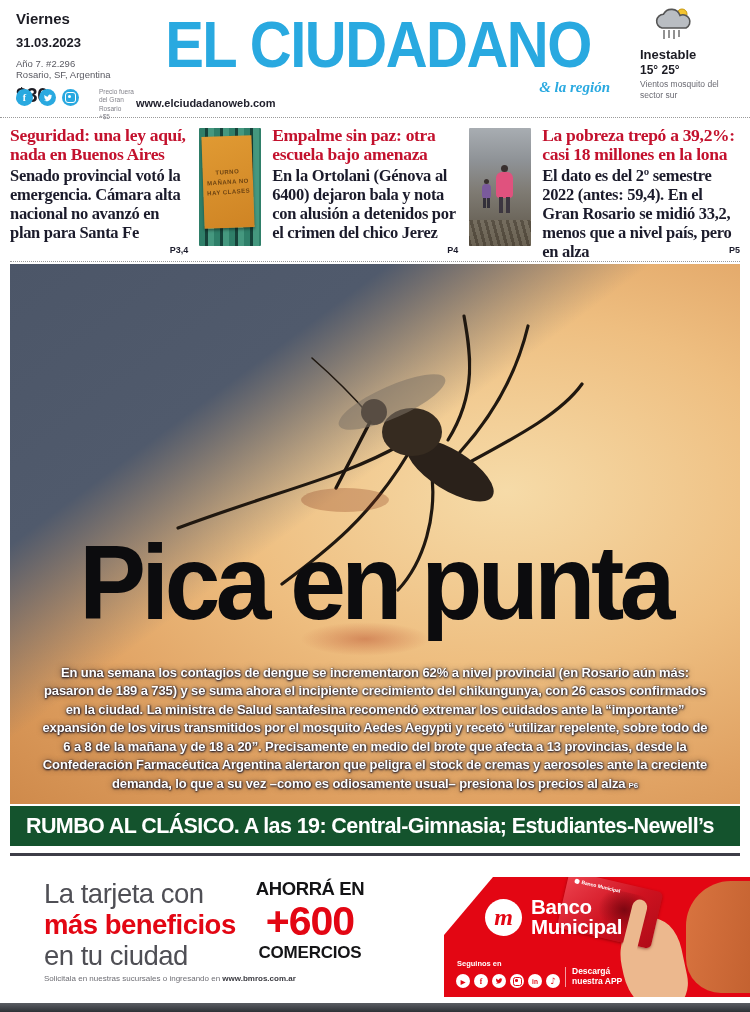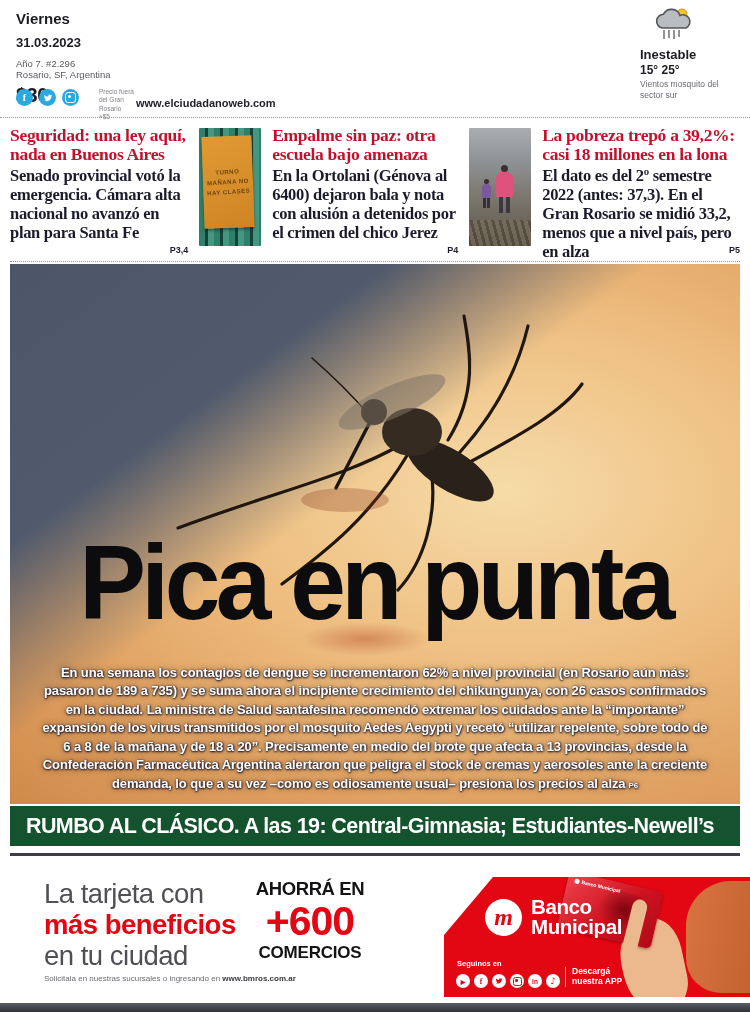--- a/index.html
+++ b/index.html
@@ -124,20 +124,24 @@
       <div class="soc">
         <svg width="10" height="10" viewBox="0 0 16 16">
             <path d="M15 3.8c-.5.2-1 .4-1.6.5.6-.4 1-.9 1.2-1.6-.5.3-1.1.6-1.8.7A2.8 2.8 0 0 0 8 5.4c0 .2 0 .4.1.6A8 8 0 0 1 2.3 3a2.8 2.8 0 0 0 .9 3.8c-.5 0-.9-.2-1.3-.4 0 1.4 1 2.5 2.2 2.8-.4.1-.8.1-1.2 0 .3 1.1 1.4 1.9 2.6 1.9A5.7 5.7 0 0 1 1.3 12 8 8 0 0 0 5.6 13.2c5.2 0 8-4.3 8-8v-.4c.5-.3 1-.8 1.4-1z" fill="#fff"></path>
           </svg>
       </div>
       <div class="soc">
           <span class="ig"></span>
         </div>
     </div>
 
+    <div class="masthead">
+      <div class="mast-title">EL CIUDADANO</div>
+      <span class="mast-tagline">&amp; la región</span>
+    </div>
     <div class="website">www.elciudadanoweb.com</div>
 
     <div class="weather">
       <div class="weather-icon">
         <svg width="44" height="36" viewBox="0 0 44 36">
           <circle cx="30" cy="8" r="5" fill="#f4c430" stroke="#c79a10" stroke-width="1"></circle>
           <path d="M10 22a7 7 0 0 1 1.5-13.8A9 9 0 0 1 28 9.5 6.5 6.5 0 0 1 34 22z" fill="#b9bdc2" stroke="#555" stroke-width="1.6"></path>
           <g stroke="#777" stroke-width="1.6">
               <line x1="12" y1="24" x2="12" y2="33"></line>
               <line x1="17" y1="24" x2="17" y2="32"></line>
@@ -168,21 +172,21 @@
       <div class="t-body">En la Ortolani (Génova al 6400) dejaron bala y nota con alusión a detenidos por el crimen del chico Jerez</div>
       <div class="t-ref">P4</div>
     </div>
     <div class="t-photo photo-street">
       <div class="debris"></div>
       <div class="fig-kid"></div>
       <div class="fig-mom"></div>
     </div>
     <div class="teaser t3">
       <div class="t-head">La pobreza trepó a 39,2%: casi 18 millones en la lona</div>
-      <div class="t-body">El dato es del 2º semestre 2022 (antes: 37,3). En el Gran Rosario se midió 33,2, menos que a nivel país, pero en alza</div>
+      <div class="t-body">El dato es del 2º semestre 2022 (antes: 59,4). En el Gran Rosario se midió 33,2, menos que a nivel país, pero en alza</div>
       <div class="t-ref">P5</div>
     </div>
   </div>
 
   <div class="mainphoto">
     <div class="bitearea"></div>
     <svg class="mosquito" width="470" height="300" viewBox="0 0 470 300">
       <g stroke="#201810" stroke-width="3.2" fill="none" stroke-linecap="round">
         <path d="M272,152 C215,185 150,198 48,236"></path>
         <path d="M278,162 C240,225 198,258 152,292"></path>

